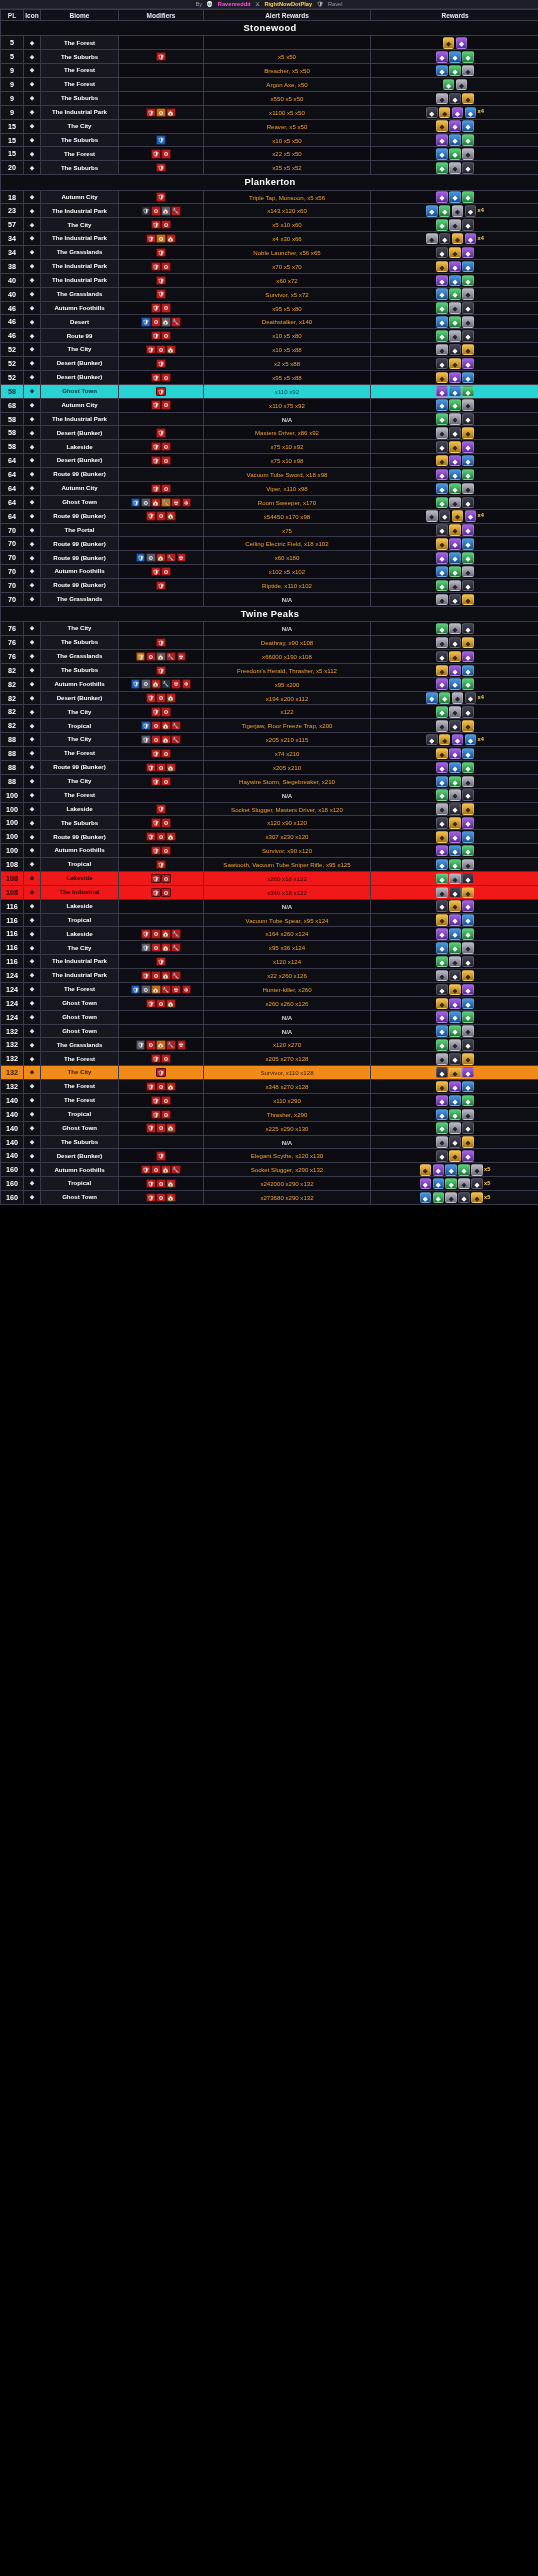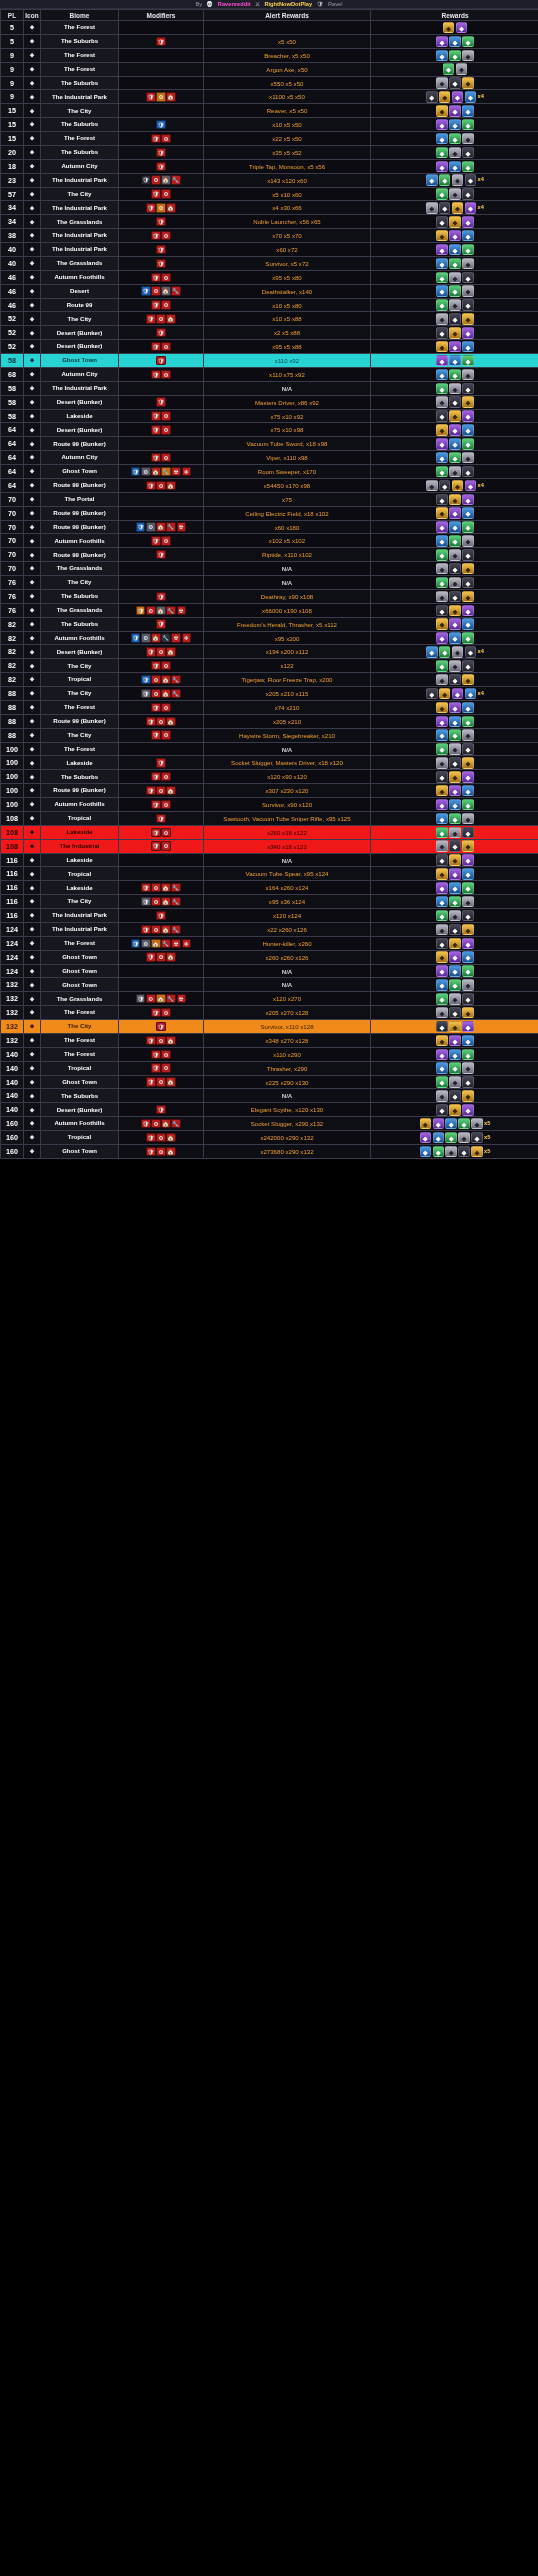--- a/index.html
+++ b/index.html
@@ -192,20 +192,23 @@
       <tr>
         <th class="hdr">PL</th>
         <th class="hdr">Icon</th>
         <th class="hdr">Biome</th>
         <th class="hdr">Modifiers</th>
         <th class="hdr">Alert Rewards</th>
         <th class="hdr">Rewards</th>
       </tr>
     </thead>
     <tbody id="tbody">
+        <tr class="zone">
+          <td colspan="6" class="zone-cell">Stonewood</td>
+        </tr>
         <tr class="row">
           <td class="pl">5</td>
           <td class="icon">⬥</td>
           <td class="biome">The Forest</td>
           <td class="mods"></td>
           <td class="alert"></td>
           <td class="rew">
             <div class="rwrap">
               <span class="ricon gold">◆</span>
               <span class="ricon purple">◆</span>
@@ -332,20 +335,23 @@
           <td class="mods"><span class="chip red">🛡</span></td>
           <td class="alert">x35  x5  x52</td>
           <td class="rew">
             <div class="rwrap">
               <span class="ricon green">◆</span>
               <span class="ricon grey">◆</span>
               <span class="ricon dark">◆</span>
             </div>
           </td>
         </tr>
+        <tr class="zone">
+          <td colspan="6" class="zone-cell">Plankerton</td>
+        </tr>
         <tr class="row">
           <td class="pl">18</td>
           <td class="icon">⬥</td>
           <td class="biome">Autumn City</td>
           <td class="mods"><span class="chip red">🛡</span></td>
           <td class="alert">Triple Tap, Monsoon,  x5  x56</td>
           <td class="rew">
             <div class="rwrap">
               <span class="ricon purple">◆</span>
               <span class="ricon blue">◆</span>
@@ -757,20 +763,23 @@
           <td class="biome">The Grasslands</td>
           <td class="mods"></td>
           <td class="na">N/A</td>
           <td class="rew">
             <div class="rwrap">
               <span class="ricon grey">◆</span>
               <span class="ricon dark">◆</span>
               <span class="ricon gold">◆</span>
             </div>
           </td>
+        </tr>
+        <tr class="zone">
+          <td colspan="6" class="zone-cell">Twine Peaks</td>
         </tr>
         <tr class="row">
           <td class="pl">76</td>
           <td class="icon">⬥</td>
           <td class="biome">The City</td>
           <td class="mods"></td>
           <td class="na">N/A</td>
           <td class="rew">
             <div class="rwrap">
               <span class="ricon green">◆</span>

